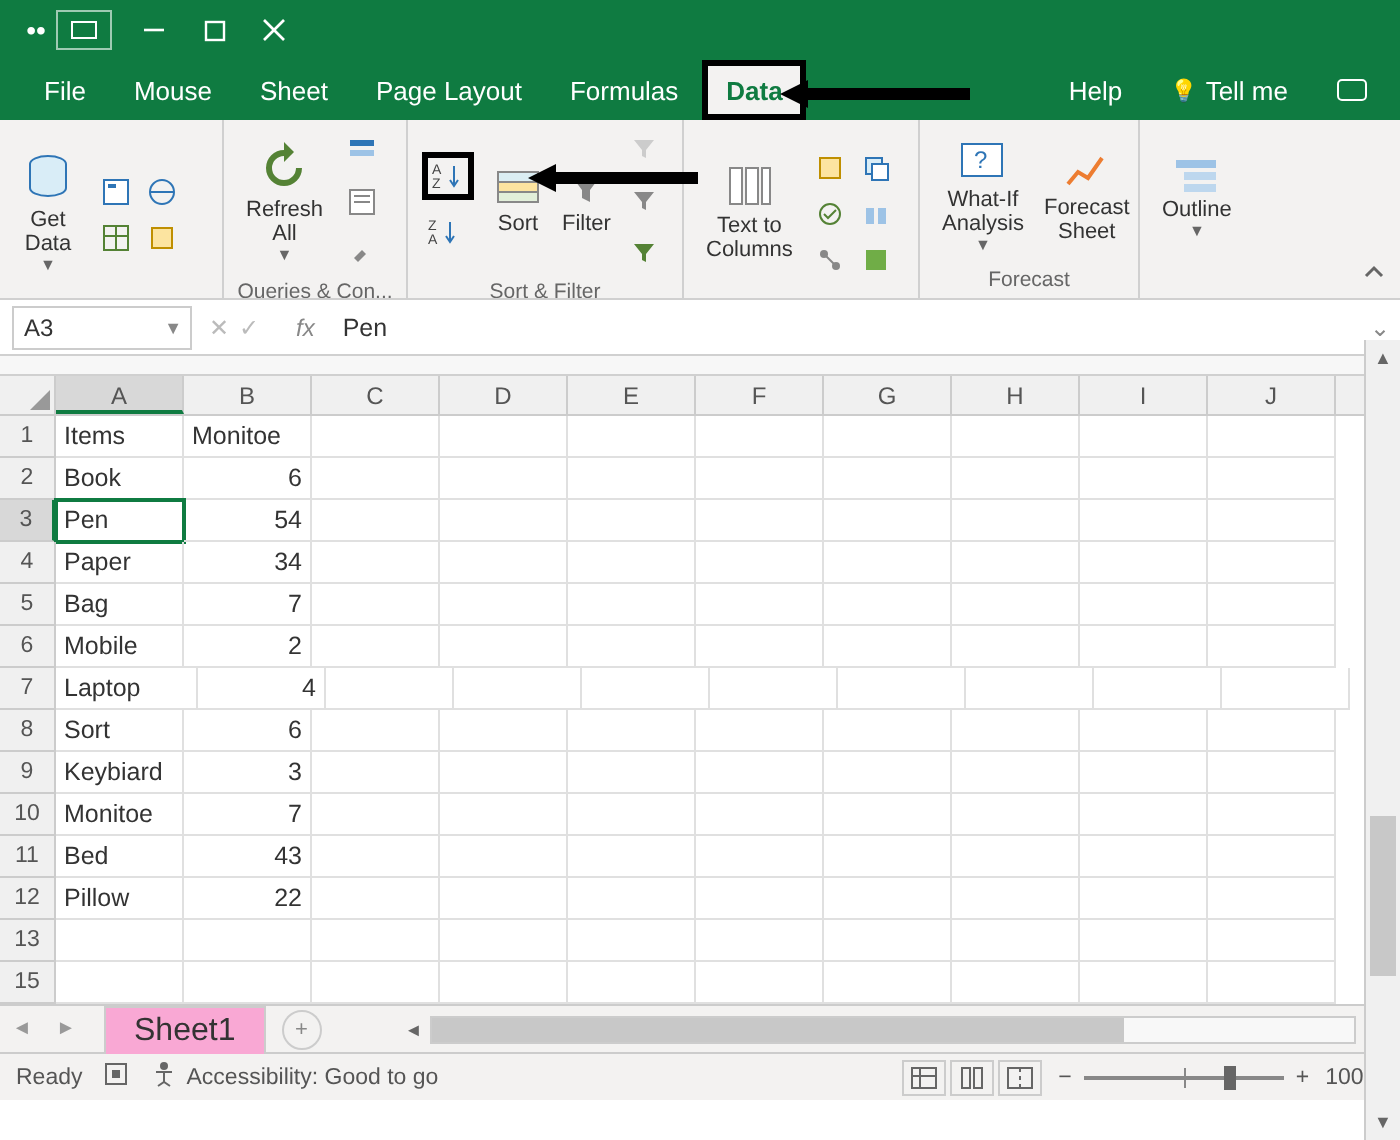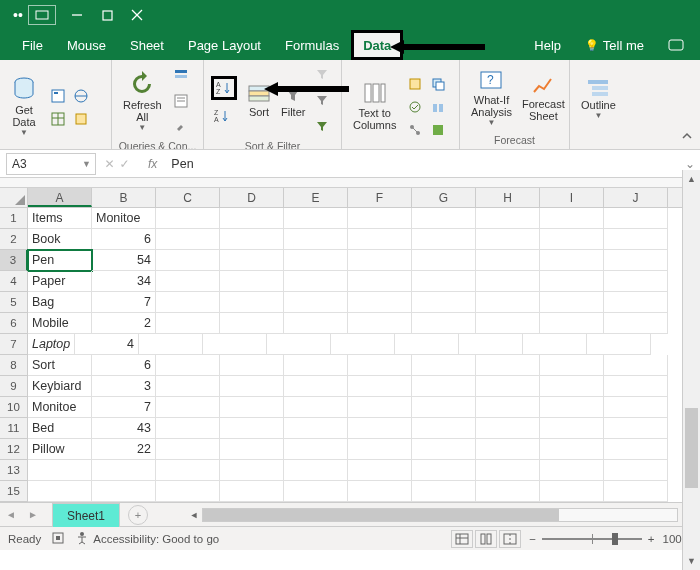--- a/index.html
+++ b/index.html
@@ -43,21 +43,21 @@
 .rh.sel3{background:#d8d8d8;border-right:2px solid #0f7b41}
 .cell{border-right:1px solid #e0e0e0;border-bottom:1px solid #e0e0e0;font-size:12.5px;padding:0 4px;line-height:21px;white-space:nowrap;overflow:hidden}
 .cell.num{text-align:right}
 .cell.active{outline:2px solid #0f7b41;outline-offset:-1px}
 .vscroll{position:absolute;right:0;top:170px;width:18px;bottom:0;background:#f0f0f0;border-left:1px solid #ccc;display:flex;flex-direction:column}
 .vscroll .arr{height:18px;display:flex;align-items:center;justify-content:center;font-size:9px;color:#666}
 .vscroll .track{flex:1;position:relative}
 .vscroll .thumb{position:absolute;left:2px;right:2px;top:220px;height:80px;background:#c8c8c8}
 .tabs{height:24px;background:#f3f2f1;border-top:1px solid #ccc;display:flex;align-items:center}
 .tabs .navbtn{width:22px;height:22px;display:flex;align-items:center;justify-content:center;color:#999;font-size:10px}
-.tabs .tab{padding:0 14px;height:24px;line-height:24px;background:#5eead4;border:1px solid #ccc;border-bottom:none;font-size:12px;margin-left:8px}
+.tabs .tab{padding:0 14px;height:24px;line-height:24px;background:#f9a8d4;border:1px solid #ccc;border-bottom:none;font-size:16px;margin-left:8px}
 .tabs .add{width:20px;height:20px;border:1px solid #ccc;border-radius:50%;margin-left:8px;display:flex;align-items:center;justify-content:center;color:#888;font-size:11px}
 .hscroll{flex:1;display:flex;align-items:center;margin-left:20px;margin-right:6px}
 .hscroll .arr{width:16px;text-align:center;font-size:9px;color:#666}
 .hscroll .track{flex:1;height:14px;background:#f8f8f8;border:1px solid #ccc;position:relative}
 .hscroll .thumb{position:absolute;left:0;top:0;bottom:0;width:75%;background:#c8c8c8}
 .status{height:24px;background:#f3f2f1;border-top:1px solid #ccc;display:flex;align-items:center;font-size:11.5px;color:#555;padding:0 8px}
 .status .sep{flex:1}
 .status .vbtn{width:22px;height:18px;border:1px solid #ccc;margin-left:2px;display:flex;align-items:center;justify-content:center}
 .zoom{display:flex;align-items:center;margin:0 8px}
 .zoom .line{width:100px;height:2px;background:#888;position:relative;margin:0 6px}
@@ -452,21 +452,21 @@
         <div class="cell" style="width: 64px;"></div>
         <div class="cell" style="width: 64px;"></div>
         <div class="cell" style="width: 64px;"></div>
         <div class="cell" style="width: 64px;"></div>
         <div class="cell" style="width: 64px;"></div>
         <div class="cell" style="width: 64px;"></div>
         <div class="cell" style="width: 64px;"></div>
       </div>
       <div class="row">
         <div class="rh">7</div>
-        <div class="cell" style="width: 47px; font-style: italic;">Laptop</div>
+        <div class="cell" style="width: 71px;">Laptop</div>
         <div class="cell num" style="width: 64px;">4</div>
         <div class="cell" style="width: 64px;"></div>
         <div class="cell" style="width: 64px;"></div>
         <div class="cell" style="width: 64px;"></div>
         <div class="cell" style="width: 64px;"></div>
         <div class="cell" style="width: 64px;"></div>
         <div class="cell" style="width: 64px;"></div>
         <div class="cell" style="width: 64px;"></div>
         <div class="cell" style="width: 64px;"></div>
       </div>

